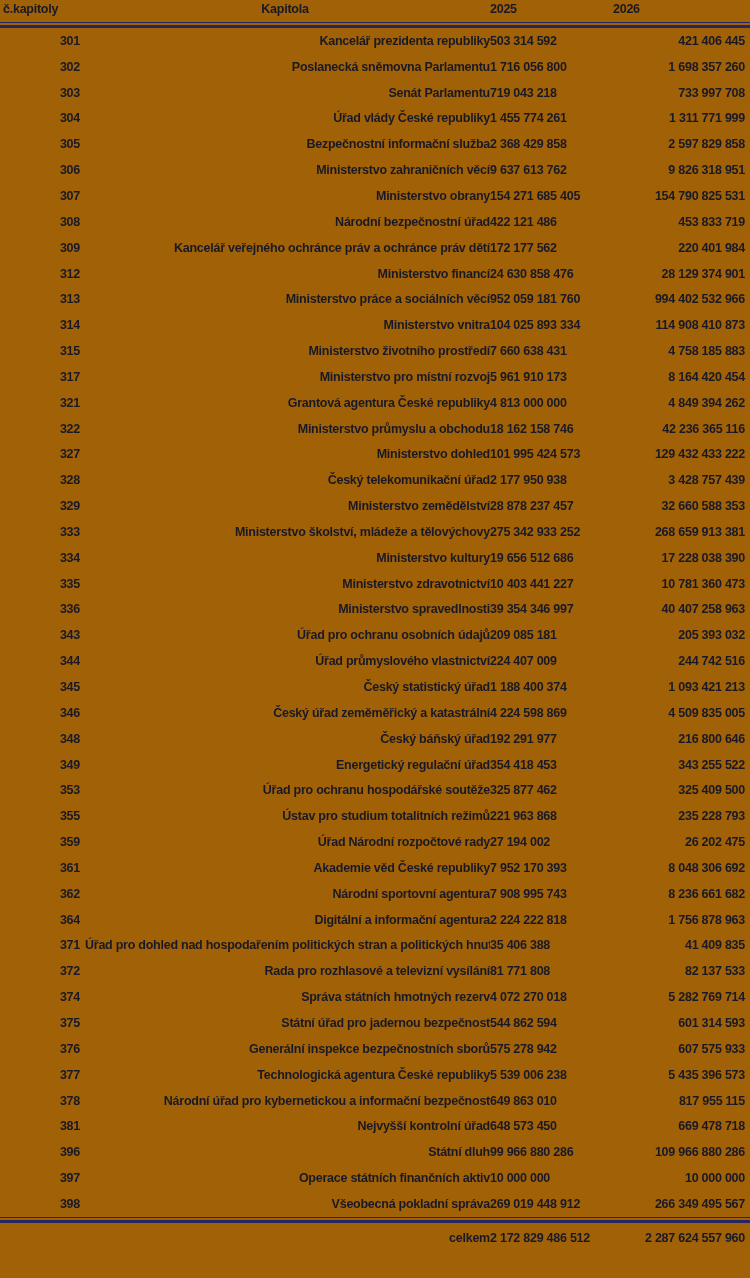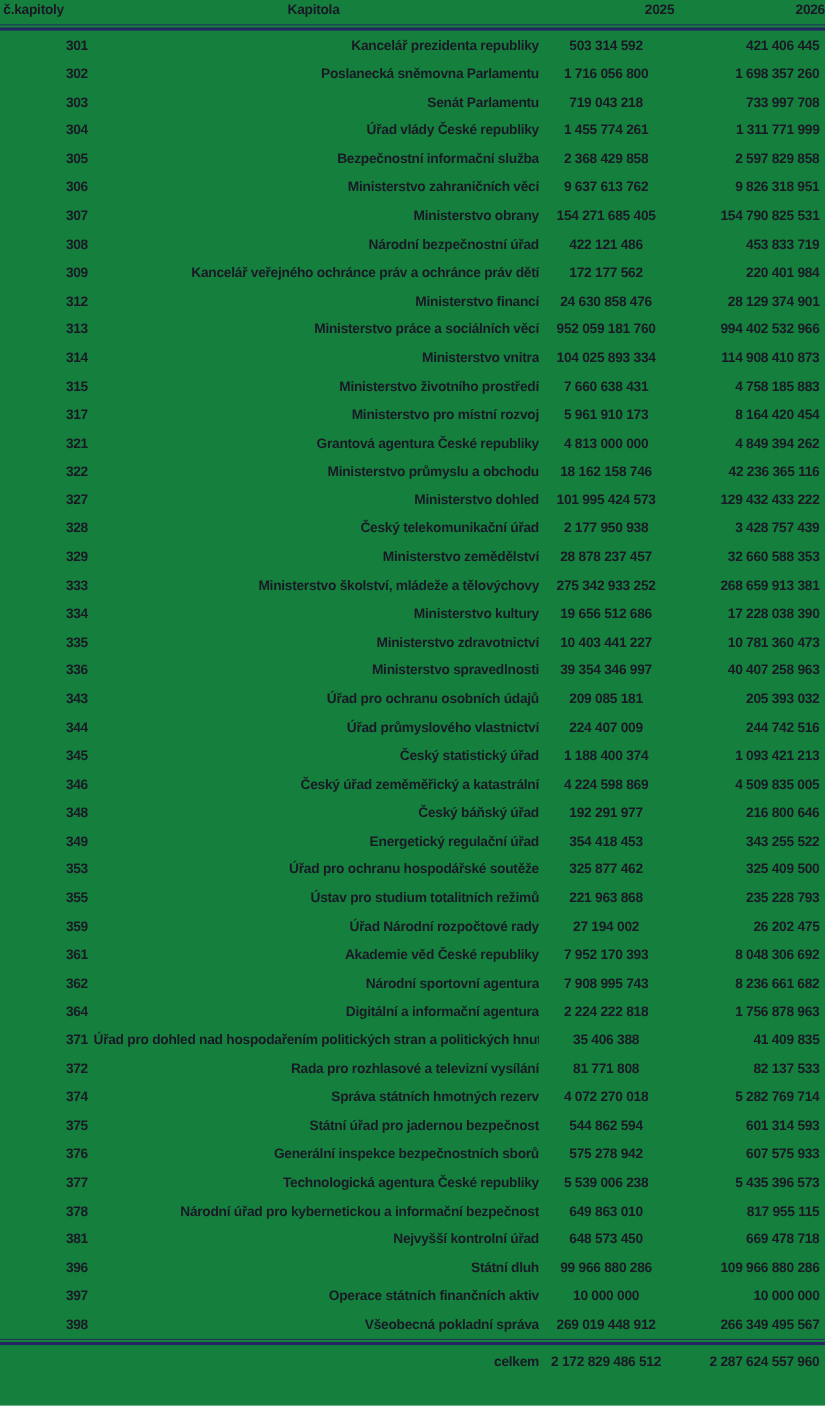--- a/index.html
+++ b/index.html
@@ -10,21 +10,21 @@
   body{
     width:750px;
     font-family:"Liberation Sans","DejaVu Sans",sans-serif;
     color:var(--text-color);
     -webkit-font-smoothing:antialiased;
   }
   .page{
     width:750px;
     height:1278px;
     box-sizing:border-box;
-    background:#15803d;
+    background:#a16207;
     overflow:hidden;
   }
   table.budget{
     width:750px;
     border-collapse:collapse;
     table-layout:fixed;
   }
   col.c1{width:80px;}
   col.c2{width:410px;}
   col.c3{width:123px;}
@@ -34,25 +34,25 @@
     font-size:12.5px;
     letter-spacing:-0.25px;
     padding:0;
     vertical-align:middle;
     white-space:nowrap;
     overflow:hidden;
   }
   thead th{height:20px;vertical-align:top;padding-top:2px;}
   th.h-num{text-align:left;padding-left:3px;}
   th.h-name{text-align:center;}
-  th.h-year{text-align:right;}
+  th.h-year{text-align:left;}
   tbody td{height:25.85px;}
   td.cell-num{text-align:right;}
   td.cell-name{text-align:right;padding-left:5px;}
-  td.cell-v25{text-align:center;padding-right:1px;}
+  td.cell-v25{text-align:left;padding-right:1px;}
   td.cell-v26{text-align:right;padding-right:5px;}
   tr.rule-row td{height:auto;padding:0;}
   .double-rule{
     height:2px;
     border-top:1.5px solid var(--rule-color);
     border-bottom:3px solid var(--rule-color);
   }
   tfoot td{height:30px;vertical-align:middle;}
   tfoot td.cell-name{padding-left:5px;}
 </style>

